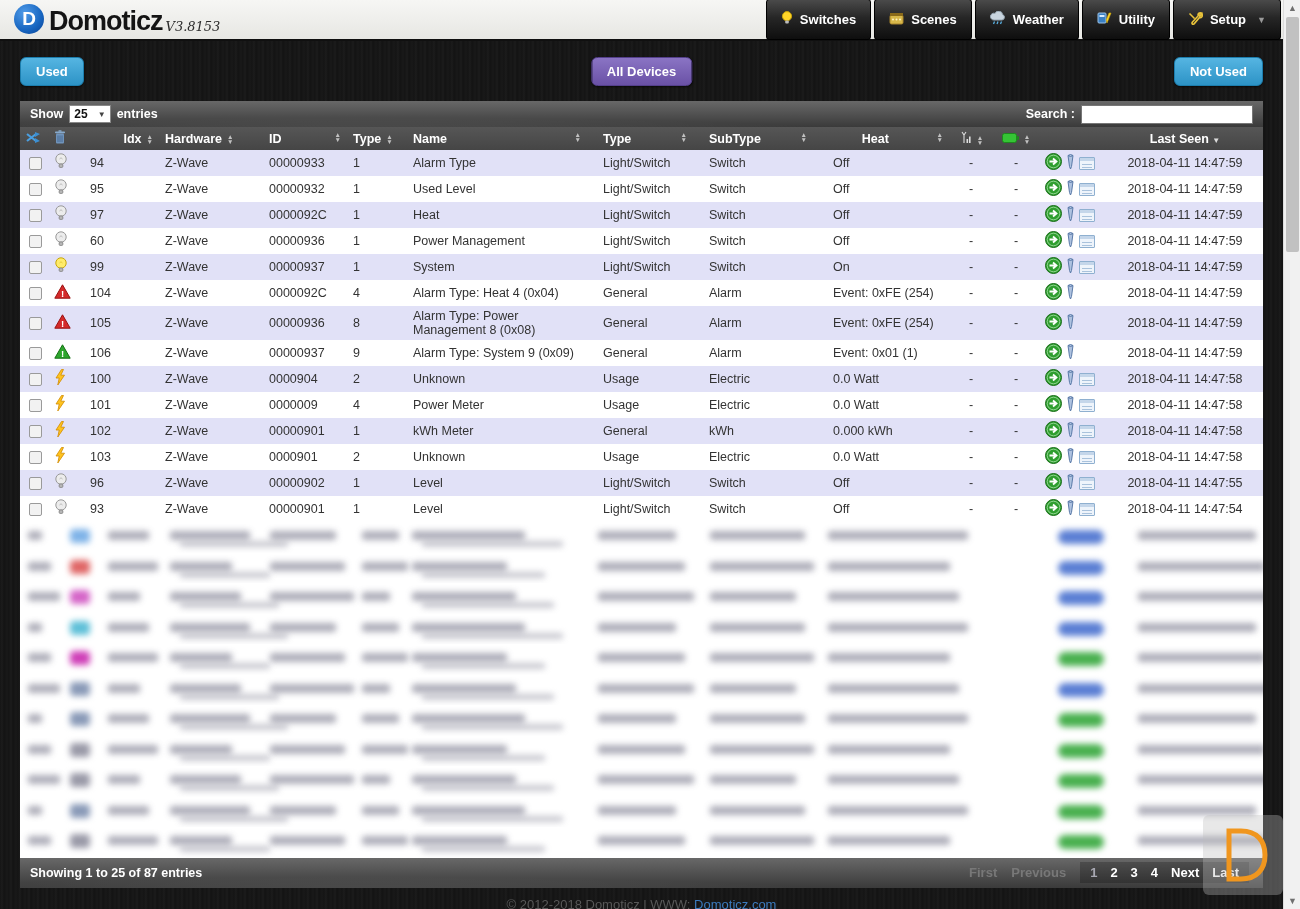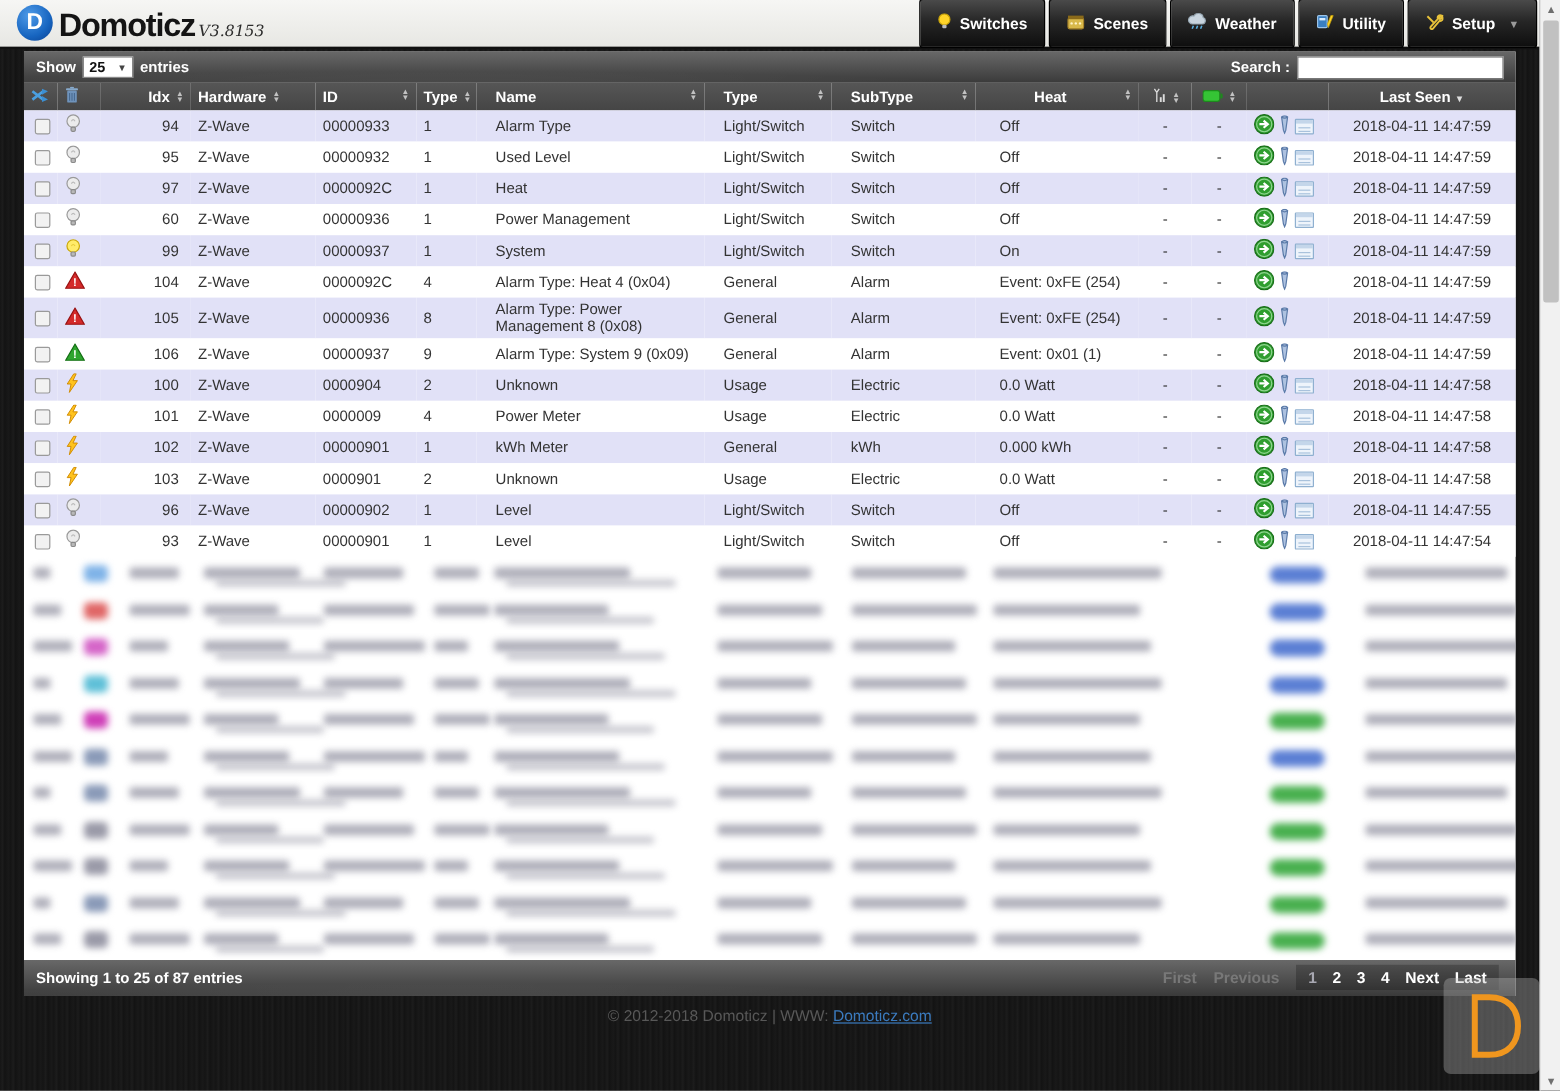--- a/index.html
+++ b/index.html
@@ -72,21 +72,21 @@
   table{ border-collapse:collapse; table-layout:fixed; width:1243px; }
   thead th{
     background:linear-gradient(#565656,#454545);
     color:#fff; font-size:12.5px; font-weight:bold; height:23px;
     text-align:left; padding:0 6px; cursor:pointer; white-space:nowrap;
   }
   th .sort{ display:inline-flex; flex-direction:column; font-size:6.5px; line-height:5px; color:#c2c2c2; vertical-align:middle; margin-left:5px;}
   th.c{ text-align:center; } th.r{ text-align:right; }
   tbody td{ font-size:12.5px; color:#333; padding:3px 6px; height:24px; vertical-align:middle; }
   tr.odd{ background:#e1e1f7; } tr.even{ background:#ffffff; }
-  td.r{ text-align:right; padding-right:10px; } td.c{ text-align:center; }
+  td.r{ padding-right:10px; } td.c{ text-align:center; }
   td.name{ padding-left:16px; } td.type,td.sub{ padding-left:16px; } td.data{ padding-left:20px; }
   .cbx{ width:13px; height:13px; border:1px solid #9a9a9a; background:#f2f2f2; border-radius:2px; margin-left:3px; cursor:pointer;}
   .act{ display:flex; gap:3px; align-items:center; }
   .act svg, .act .logicon{ cursor:pointer; }
   .logicon{ width:16px; height:13px; border:1px solid #8fb0d0; background:#eef4fb; position:relative; border-radius:1px;}
   .logicon::before{ content:""; position:absolute; left:0; right:0; top:0; height:3px; background:#c4d6ea;}
   .logicon::after{ content:""; position:absolute; left:2px; right:2px; top:6px; height:1px; background:#a9c2dc; box-shadow:0 3px 0 #a9c2dc;}
   .blur-section{ width:1243px; }
   .brow{ position:relative; height:30.5px; overflow:hidden; }
   .brow .blob{ position:absolute; top:9px; height:9px; background:#9a9aa8; border-radius:2px; filter:blur(3px); opacity:.8;}
@@ -160,20 +160,25 @@
         <span><svg width="15" height="14" viewBox="0 0 15 14">
             <path d="M1.5 2.5 L6.5 7.5 M13.5 2 C11 1 9.5 3 10.3 4.7 L4.5 11 C3 12.8 5 14 6.3 12.6 L11.5 6.5 C13.5 7 15 5 14 3 L12 5 L10.5 3.5 Z" stroke="#e8c23a" stroke-width="1.6" fill="none"></path>
           </svg></span>
         <span>Setup</span>
         <span class="caret">▼</span>
       </div>
     </nav>
 </div>
 
 <div class="content">
+  <div class="filter-row">
+    <div class="pill-btn btn-blue" id="btn-used">Used</div>
+    <div class="pill-btn btn-purple" id="btn-all">All Devices</div>
+    <div class="pill-btn btn-blue" id="btn-notused">Not Used</div>
+  </div>
 
   <div class="panel">
     <div class="graybar toolbar">
       <div class="tool-left">
         <span>Show</span>
         <div class="select-box">
           <span>25</span>
           <span class="caret">▼</span>
         </div>
         <span>entries</span>

